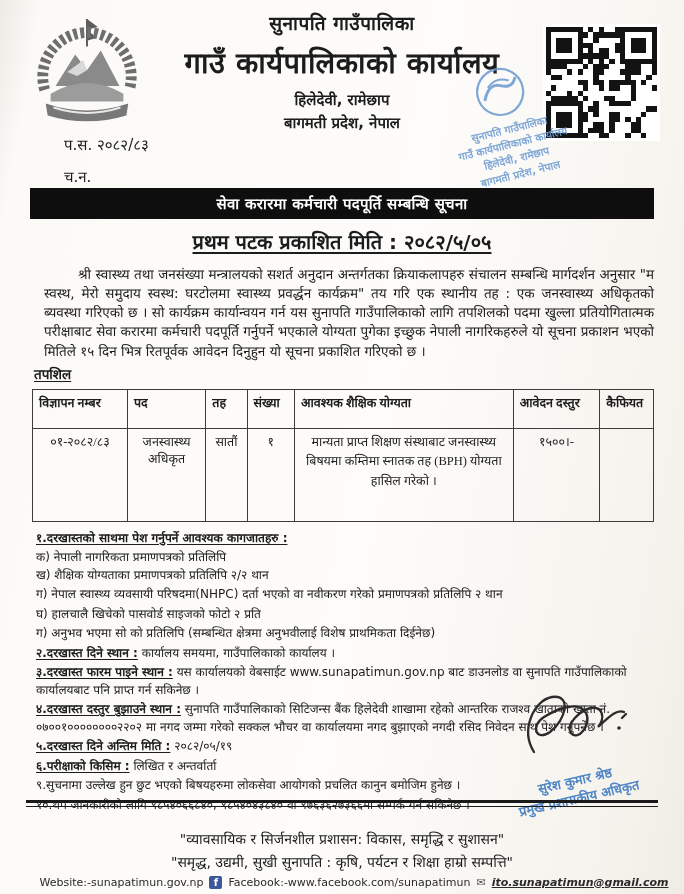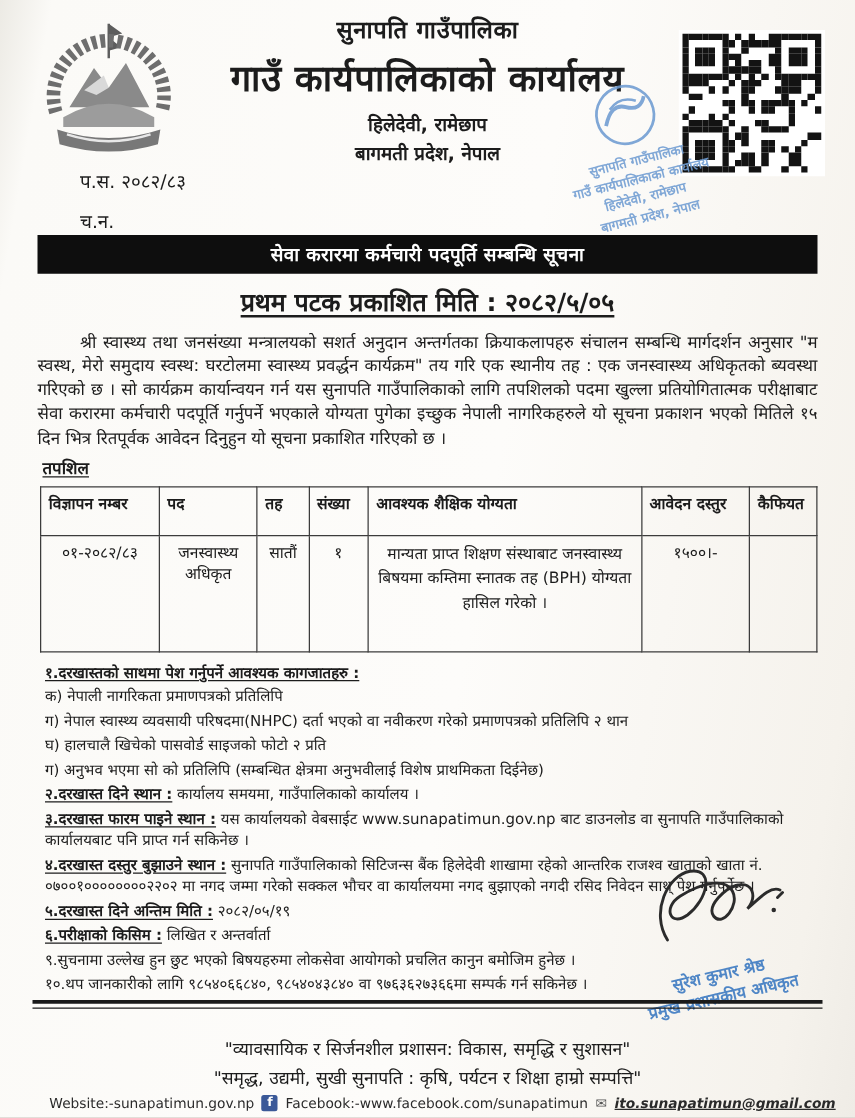--- a/index.html
+++ b/index.html
@@ -24,24 +24,24 @@
     transform:rotate(-14deg);color:#6f9cd2;opacity:.88;pointer-events:none;
   }
   .stamp svg{display:block;margin:0 auto;}
   .stamp-line{font-size:10.5px;font-weight:700;line-height:1.45;}
   .refs{position:absolute;left:64px;top:130px;font-size:15px;line-height:2.1;}
   
   .bar{margin:2px 30px 0 30px;background:#0e0e0e;color:#fff;text-align:center;
        font-size:15px;font-weight:700;padding:5px 0 6px 0;letter-spacing:.3px;}
   .pubdate{text-align:center;margin-top:9px;font-size:20px;font-weight:700;
            text-decoration:underline;text-underline-offset:3px;}
-  .body-par{margin:10px 30px 0 30px;font-size:13.5px;line-height:1.42;text-align:justify;text-indent:34px;}
+  .body-par{margin:10px 30px 0 44px;font-size:13.5px;line-height:1.42;text-align:justify;text-indent:34px;}
   .tapashil{margin:4px 30px 0 34px;font-size:13.5px;font-weight:700;text-decoration:underline;text-underline-offset:2px;}
   
-  table.vac{border-collapse:collapse;margin:6px 30px 0 32px;width:622px;table-layout:fixed;}
+  table.vac{border-collapse:collapse;margin:6px 30px 0 32px;width:622px;table-layout:fixed;font-family:Liberation Serif, serif;}
   table.vac th,table.vac td{border:1.4px solid #3c3c3c;font-size:12.5px;padding:4px 6px;vertical-align:top;text-align:left;}
   table.vac th{font-weight:700;height:30px;}
   table.vac td{height:84px;text-align:center;}
   td.mid{vertical-align:middle;}
   td.just{text-align:justify;line-height:1.55;}
   .c0{width:92px}.c1{width:76px}.c2{width:40px}.c3{width:46px}.c4{width:212px}.c5{width:84px}.c6{width:52px}
   
   .list{margin:8px 26px 0 36px;font-size:12px;line-height:1.46;}
   .li{margin-top:2px;}
   .lead{font-weight:700;text-decoration:underline;text-underline-offset:2px;}
@@ -588,20 +588,21 @@
       </tr>
     </tbody>
   </table>
 
   <div class="list">
     <div class="li">
       <span class="lead">१.दरखास्तको साथमा पेश गर्नुपर्ने आवश्यक कागजातहरु :</span>
     </div>
     <div class="subrow">
       <span>क) नेपाली नागरिकता प्रमाणपत्रको प्रतिलिपि</span>
+      <span>ख) शैक्षिक योग्यताका प्रमाणपत्रको प्रतिलिपि २/२ थान</span>
     </div>
     <div class="li">ग) नेपाल स्वास्थ्य व्यवसायी परिषदमा(NHPC) दर्ता भएको वा नवीकरण गरेको प्रमाणपत्रको प्रतिलिपि २ थान</div>
     <div class="li">घ) हालचालै खिचेको पासवोर्ड साइजको फोटो २ प्रति</div>
     <div class="li">ग) अनुभव भएमा सो को प्रतिलिपि (सम्बन्धित क्षेत्रमा अनुभवीलाई विशेष प्राथमिकता दिईनेछ)</div>
 
     <div class="li">
       <span class="lead">२.दरखास्त दिने स्थान :</span>
       <span>कार्यालय समयमा, गाउँपालिकाको कार्यालय ।</span>
     </div>
     <div class="li">

